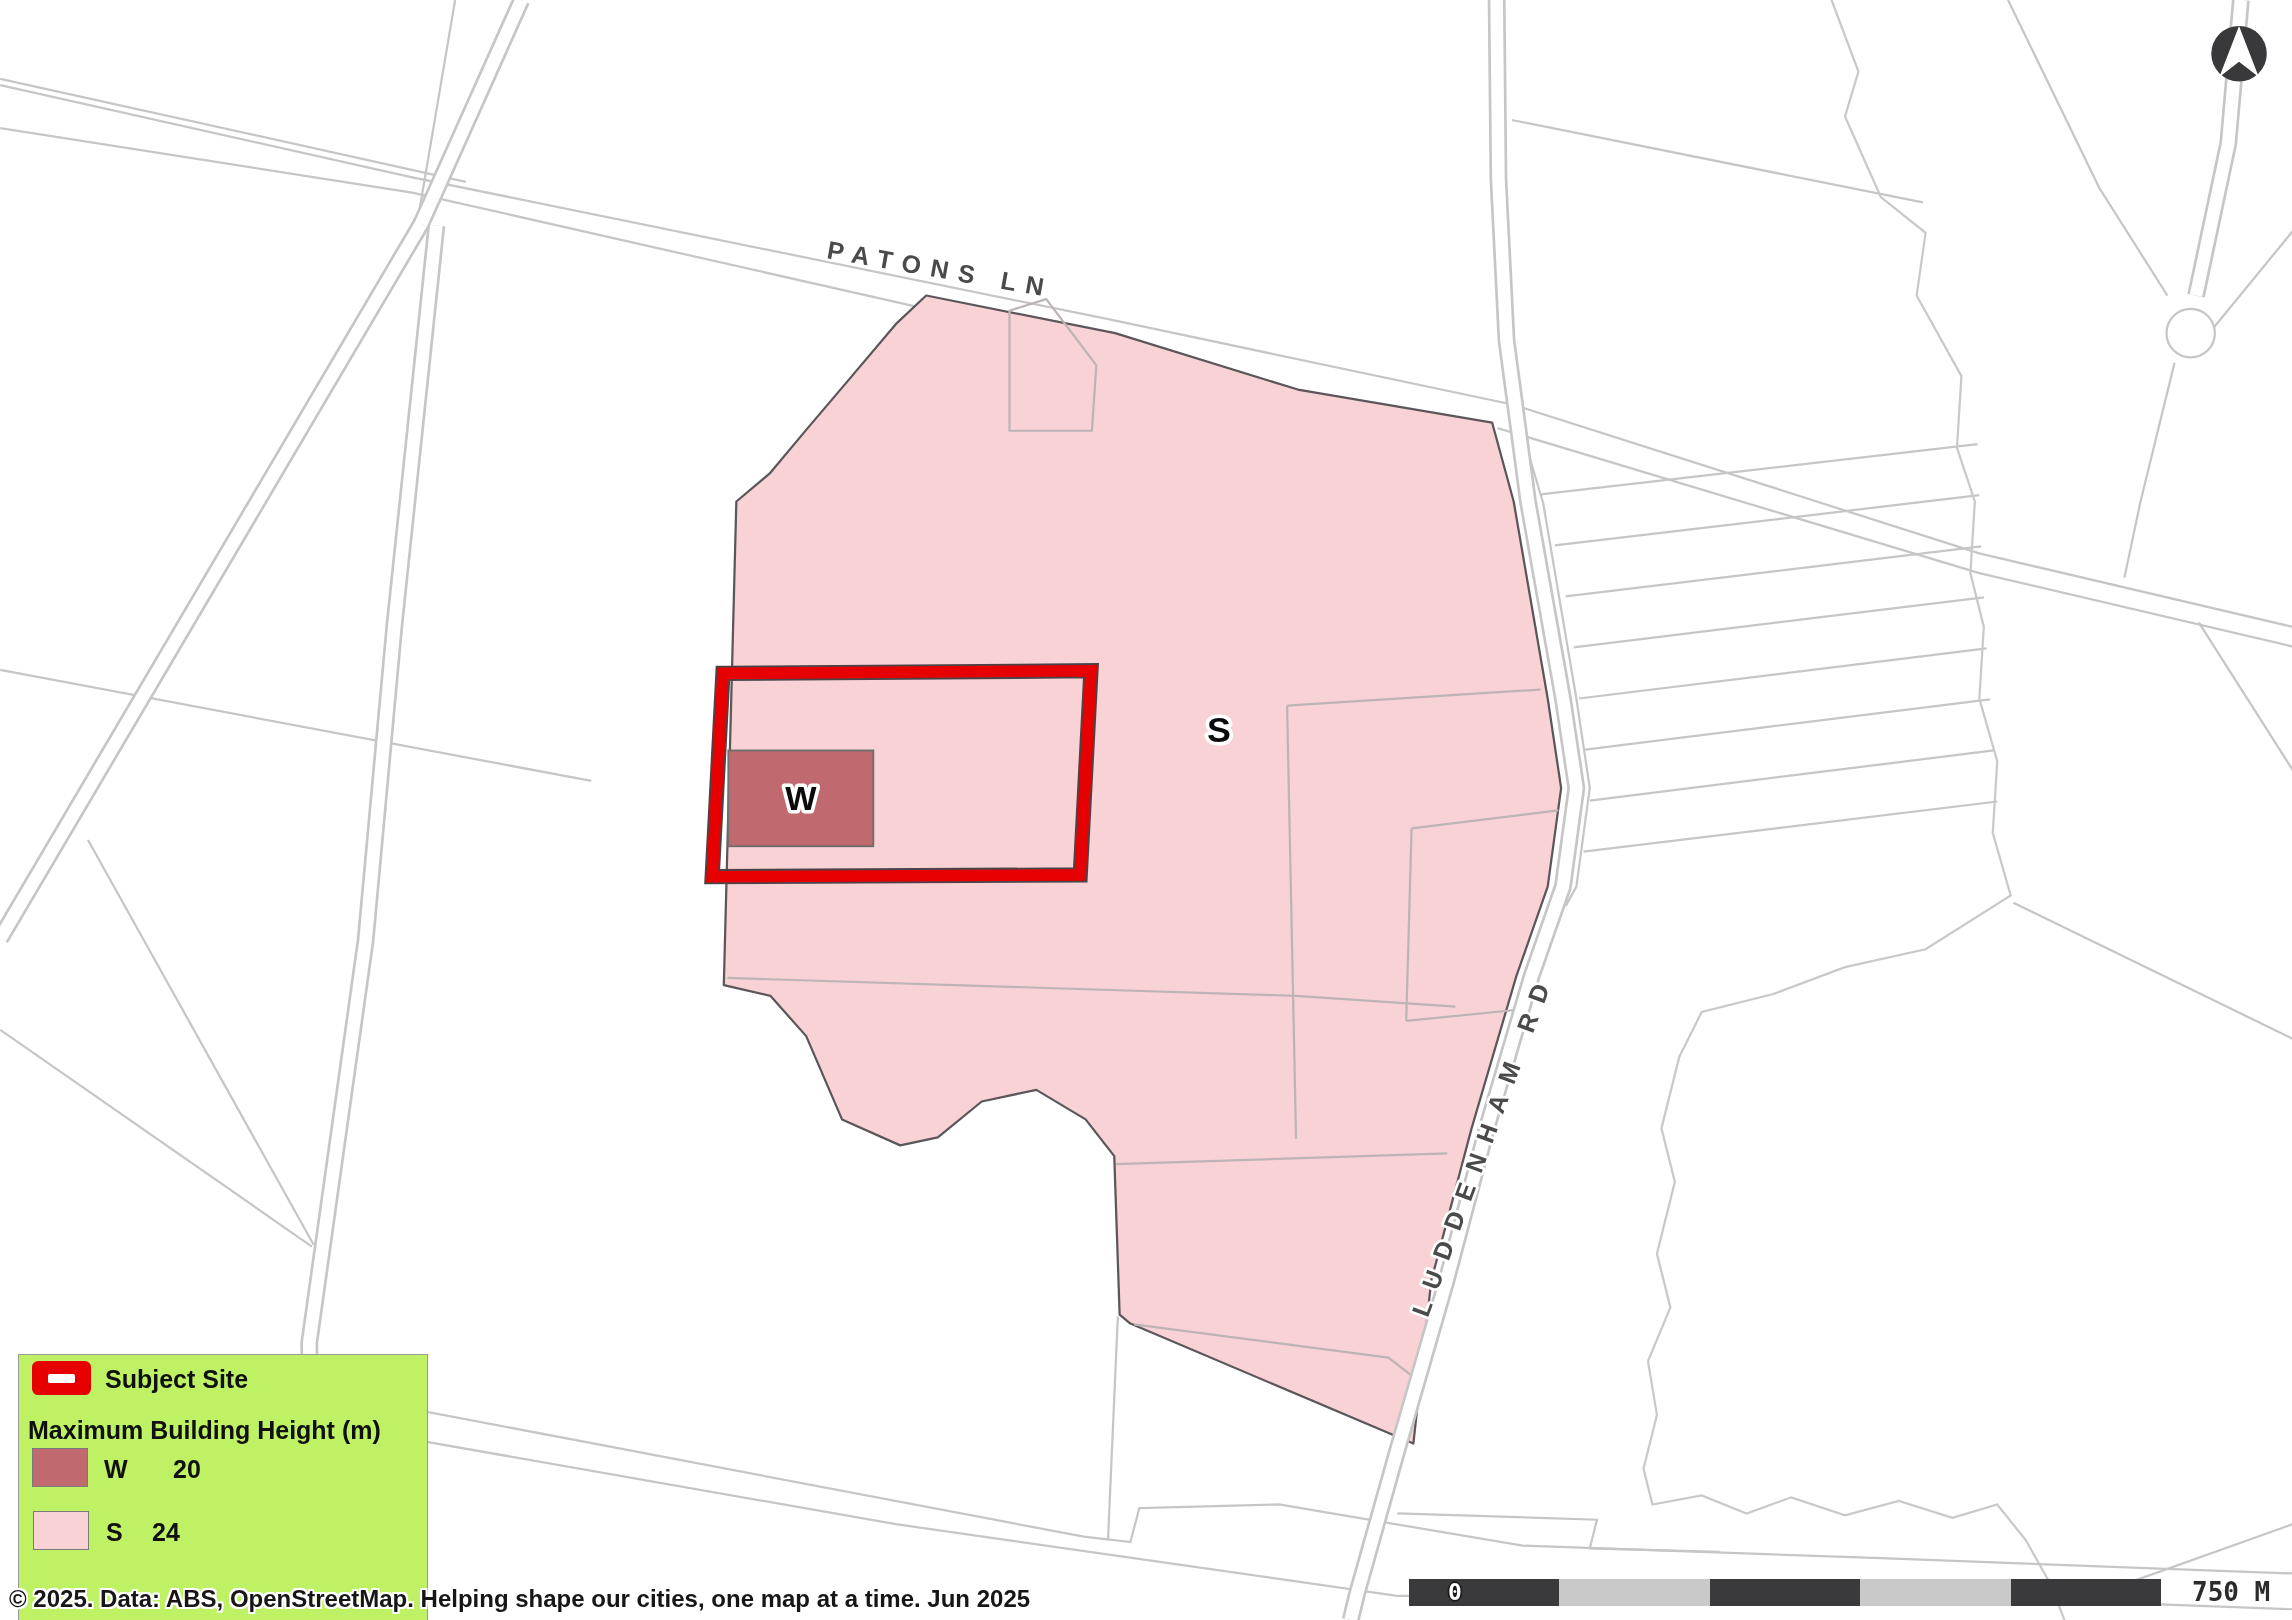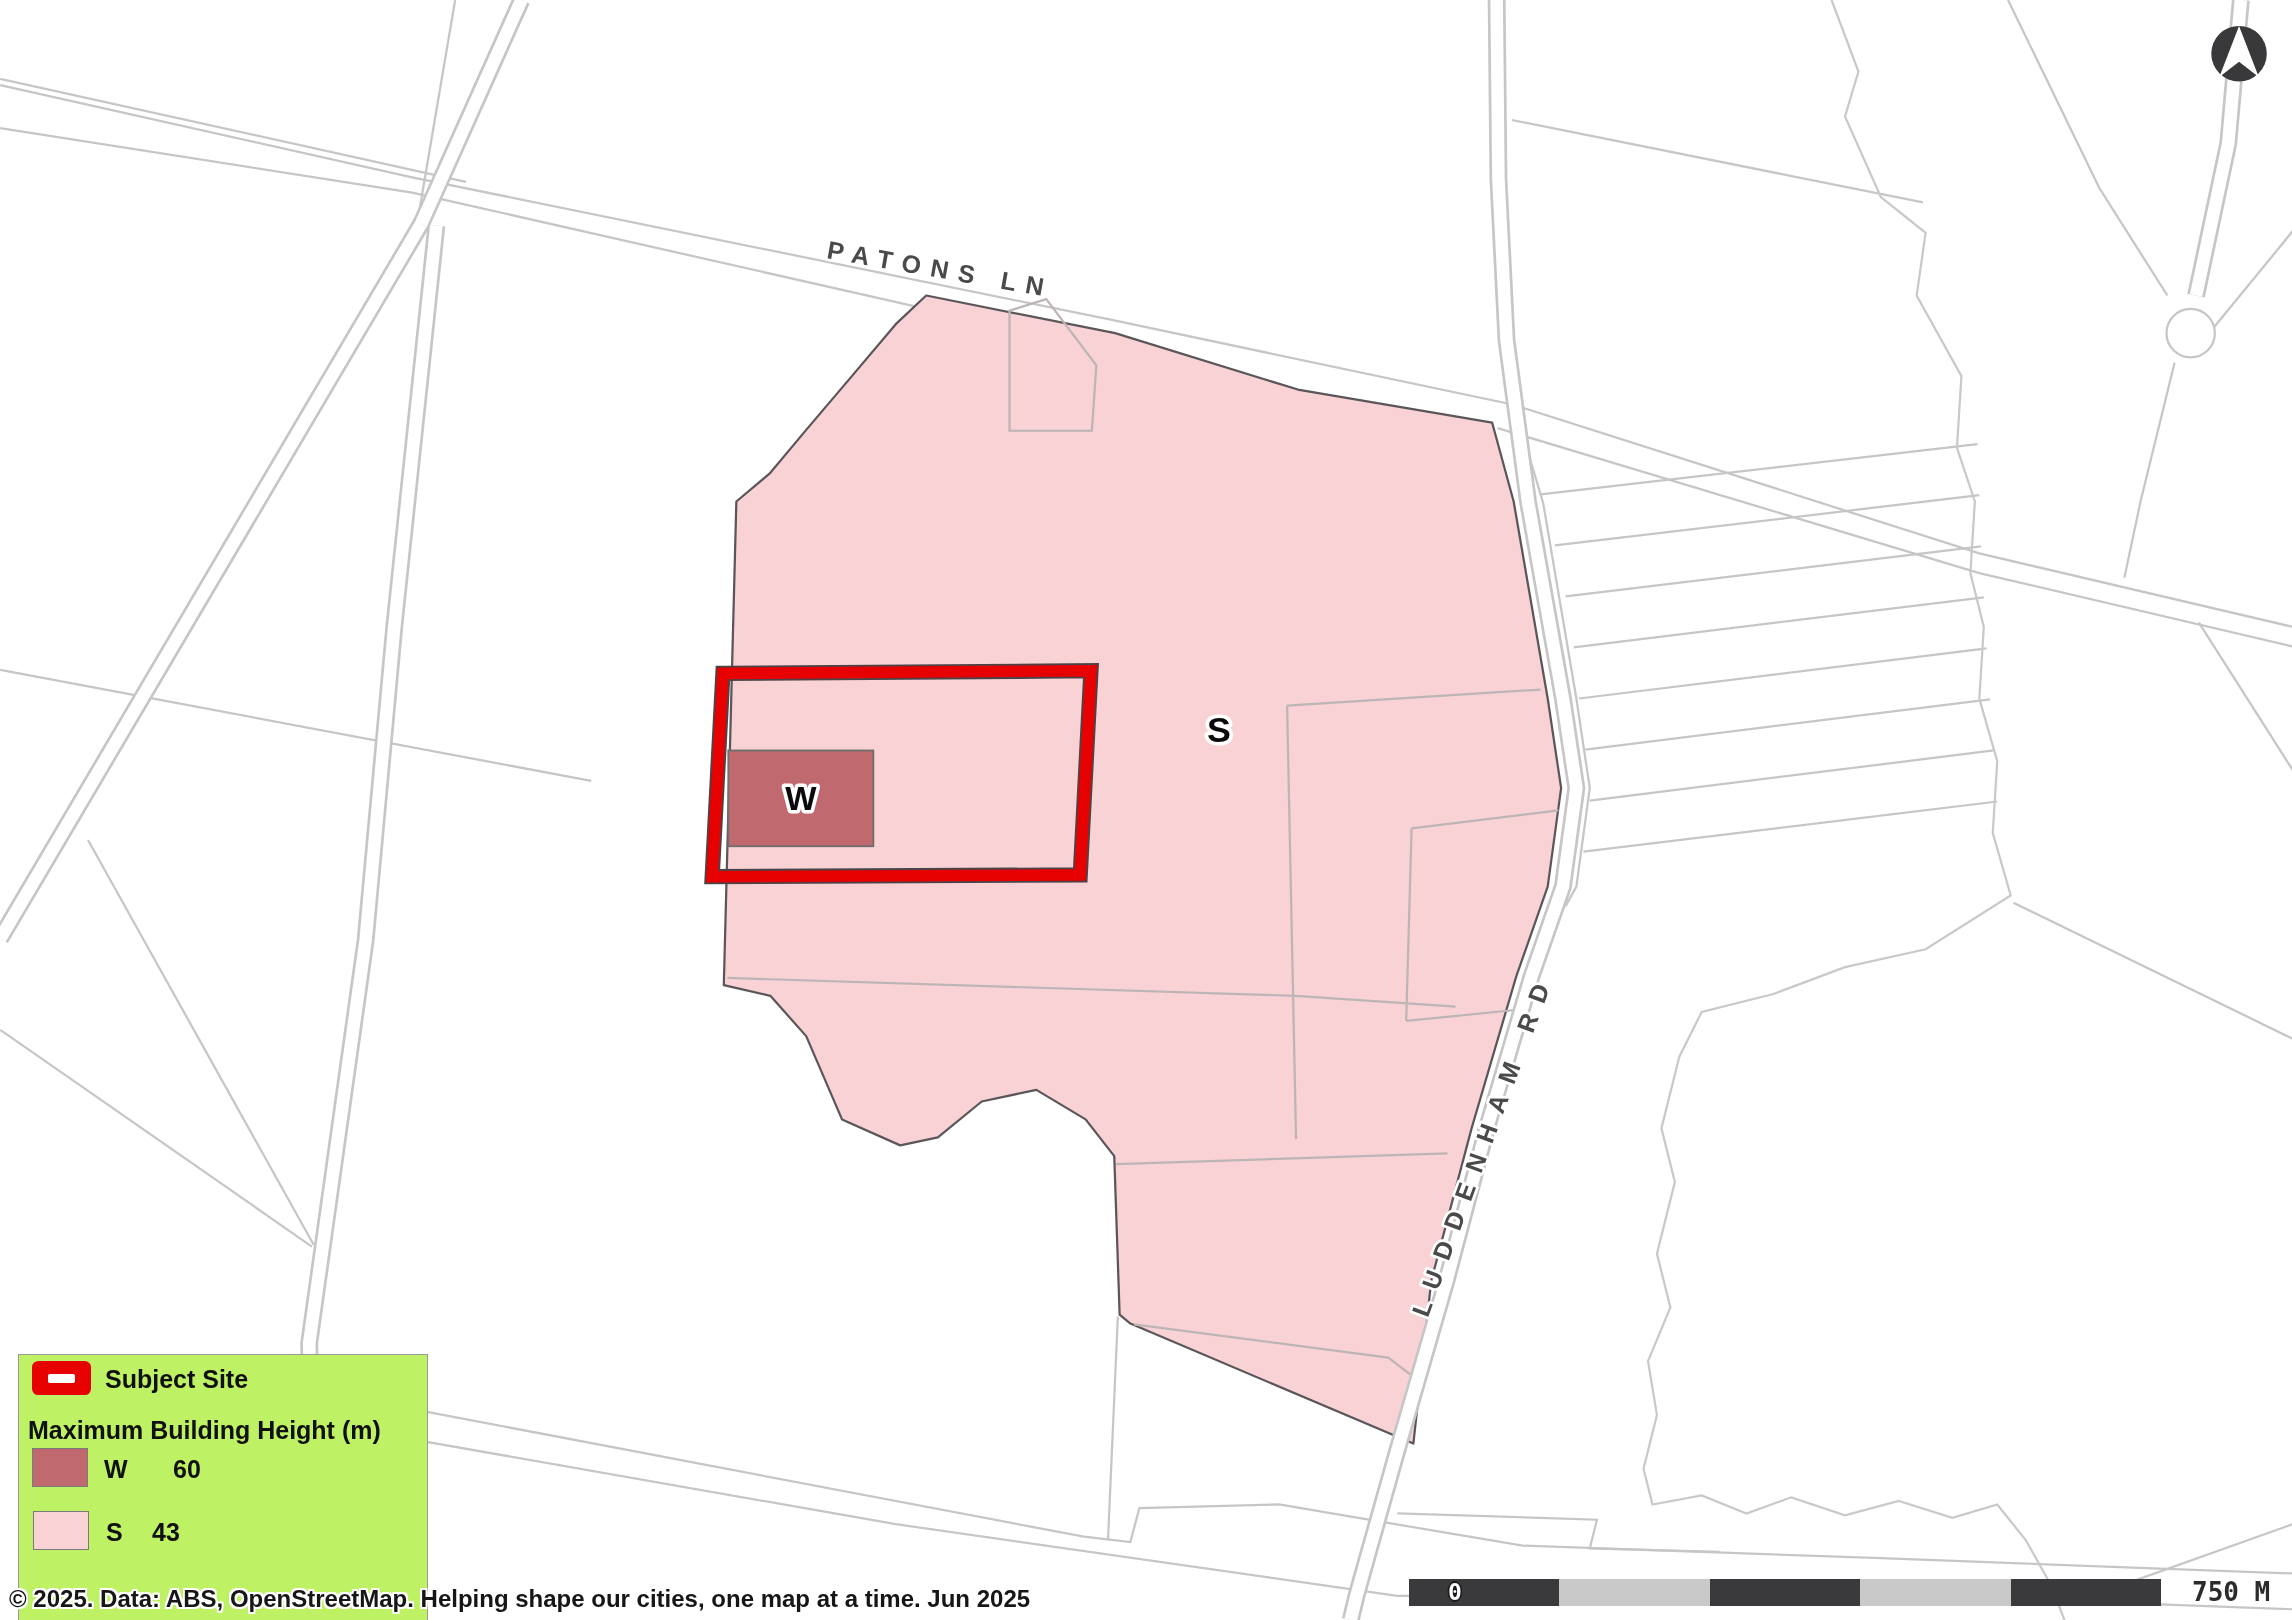--- a/index.html
+++ b/index.html
@@ -140,25 +140,25 @@
 
 <div id="legend">
   <div id="subject-icon" class="abs" style="background: rgb(230, 0, 0);">
       <div class="dash"></div>
     </div>
   <div class="abs legend-text" style="left:86px;top:9.9px;">Subject Site</div>
   <div class="abs legend-text" style="left:9px;top:53px;margin-top:8px;">Maximum Building Height (m)</div>
 
   <div class="abs swatch" style="left: 13.4px; top: 93px; background: rgb(192, 105, 110);"></div>
   <div class="abs legend-text" style="left:85px;top:100px;">W</div>
-  <div class="abs legend-text" style="left:154px;top:100px;">60</div>
+  <div class="abs legend-text" style="left:154px;top:100px;">20</div>
 
   <div class="abs swatch" style="left: 14.3px; top: 156px; background: rgb(249, 210, 213);"></div>
   <div class="abs legend-text" style="left:87px;top:163px;">S</div>
-  <div class="abs legend-text" style="left:133px;top:163px;">43</div>
+  <div class="abs legend-text" style="left:133px;top:163px;">24</div>
 </div>
 
 <div id="scalebar">
   <div class="seg" style="background: rgb(58, 58, 60);"></div>
   <div class="seg" style="background: rgb(201, 201, 201);"></div>
   <div class="seg" style="background: rgb(58, 58, 60);"></div>
   <div class="seg" style="background: rgb(201, 201, 201);"></div>
   <div class="seg" style="background: rgb(58, 58, 60);"></div>
 </div>
 <div id="scale-zero">0</div>

